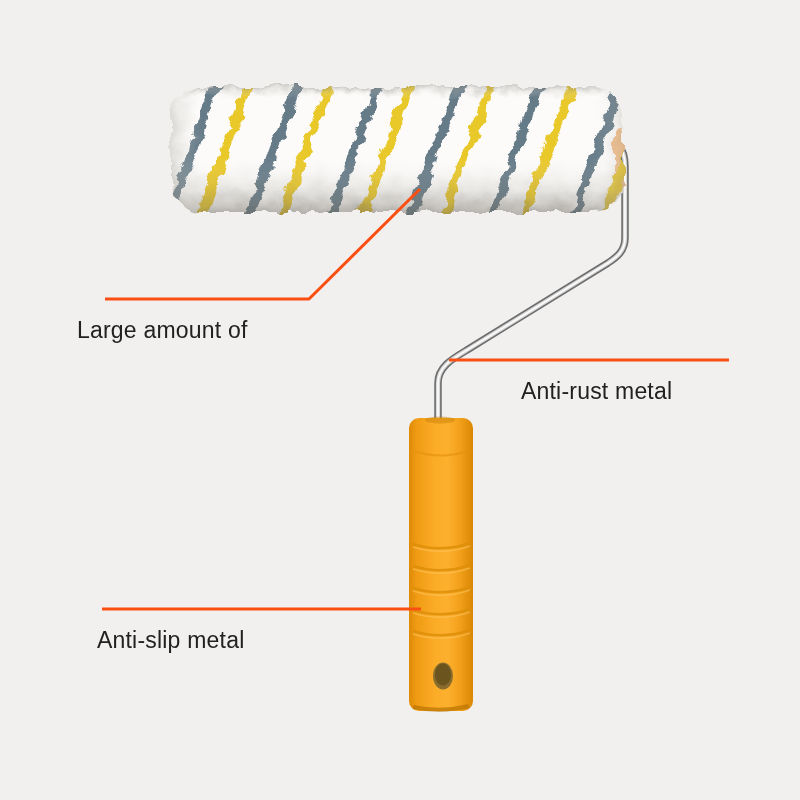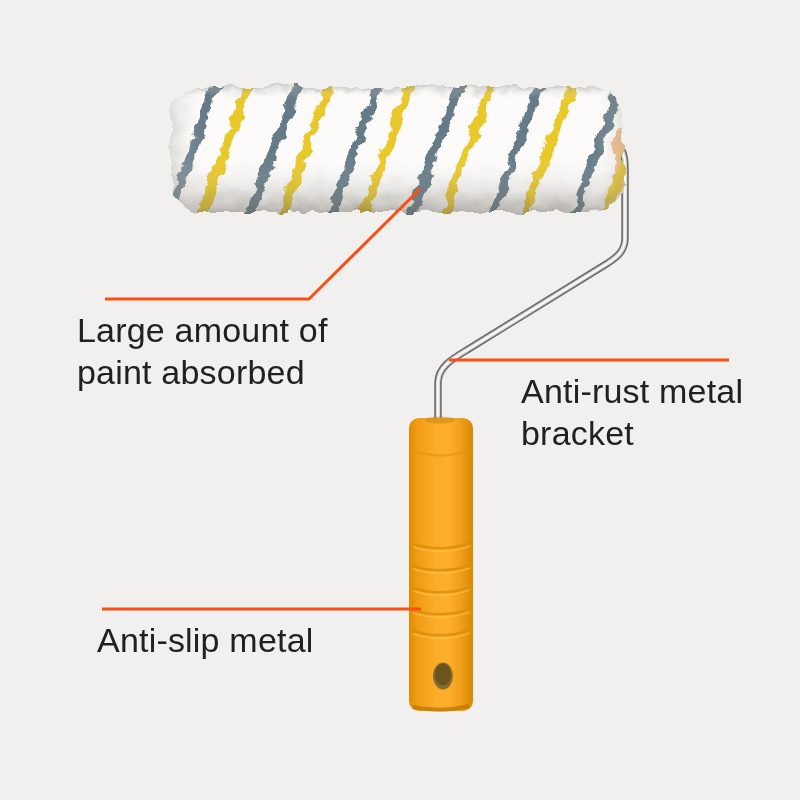--- a/index.html
+++ b/index.html
@@ -5,21 +5,21 @@
   html,body{margin:0;padding:0}
   body{
     width:800px;height:800px;position:relative;overflow:hidden;
     background:#f1f0ee;
     font-family:"Liberation Sans",sans-serif;
   }
   .scene{position:absolute;left:0;top:0}
   .label{
     position:absolute;
     color:#212121;
-    font-size:34px;
+    font-size:23px;
     line-height:42px;
     letter-spacing:.2px;
     white-space:nowrap;
   }
   .label div{min-height:1px}
   #label-paint{left:77px;top:309px}
   #label-bracket{left:521px;top:370px}
   #label-handle{left:97px;top:619px}
 </style>
 </head>
@@ -98,23 +98,21 @@
 
   <g fill="none" stroke="#fa4e12" stroke-width="3">
     <polyline points="420,189 309,299 105,299" stroke-linejoin="round"></polyline>
     <line x1="449" y1="360" x2="729" y2="360"></line>
     <line x1="102" y1="609" x2="421" y2="609"></line>
   </g>
 </svg>
 
 <div class="label" id="label-paint">
   <div>Large amount of</div>
-  <div>paint absorbed</div>
 </div>
 
 <div class="label" id="label-bracket">
   <div>Anti-rust metal</div>
-  <div>bracket</div>
 </div>
 
 <div class="label" id="label-handle">
   <div>Anti-slip metal</div>
 </div>
 
 </body></html>

